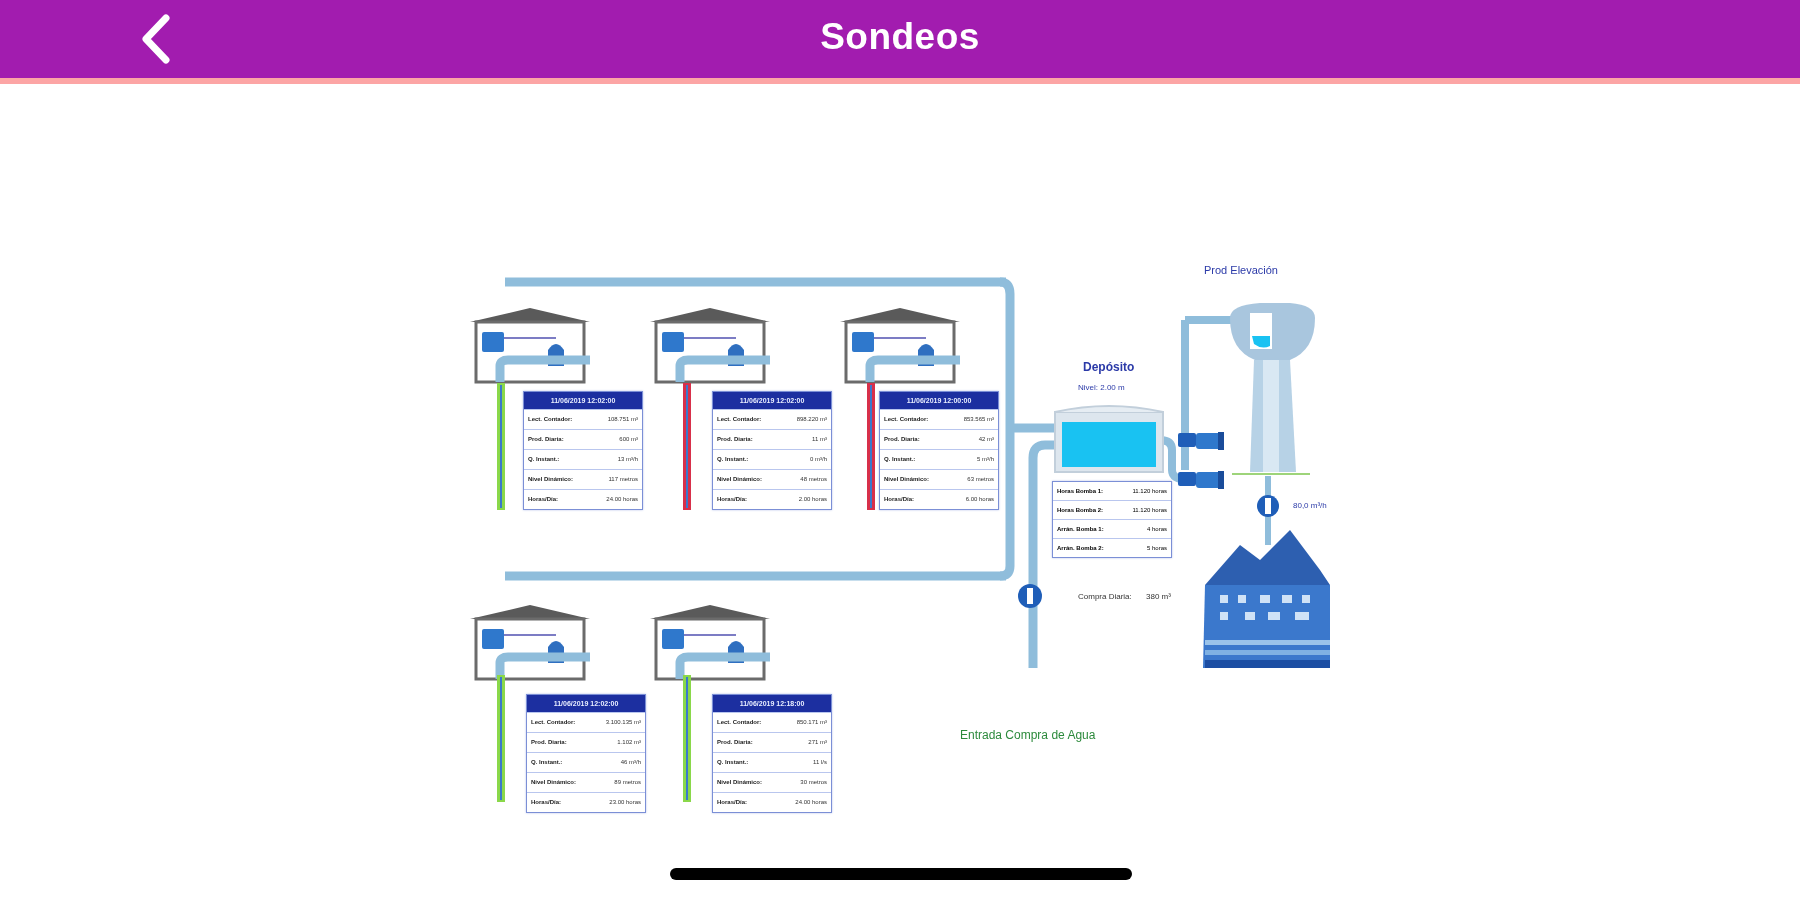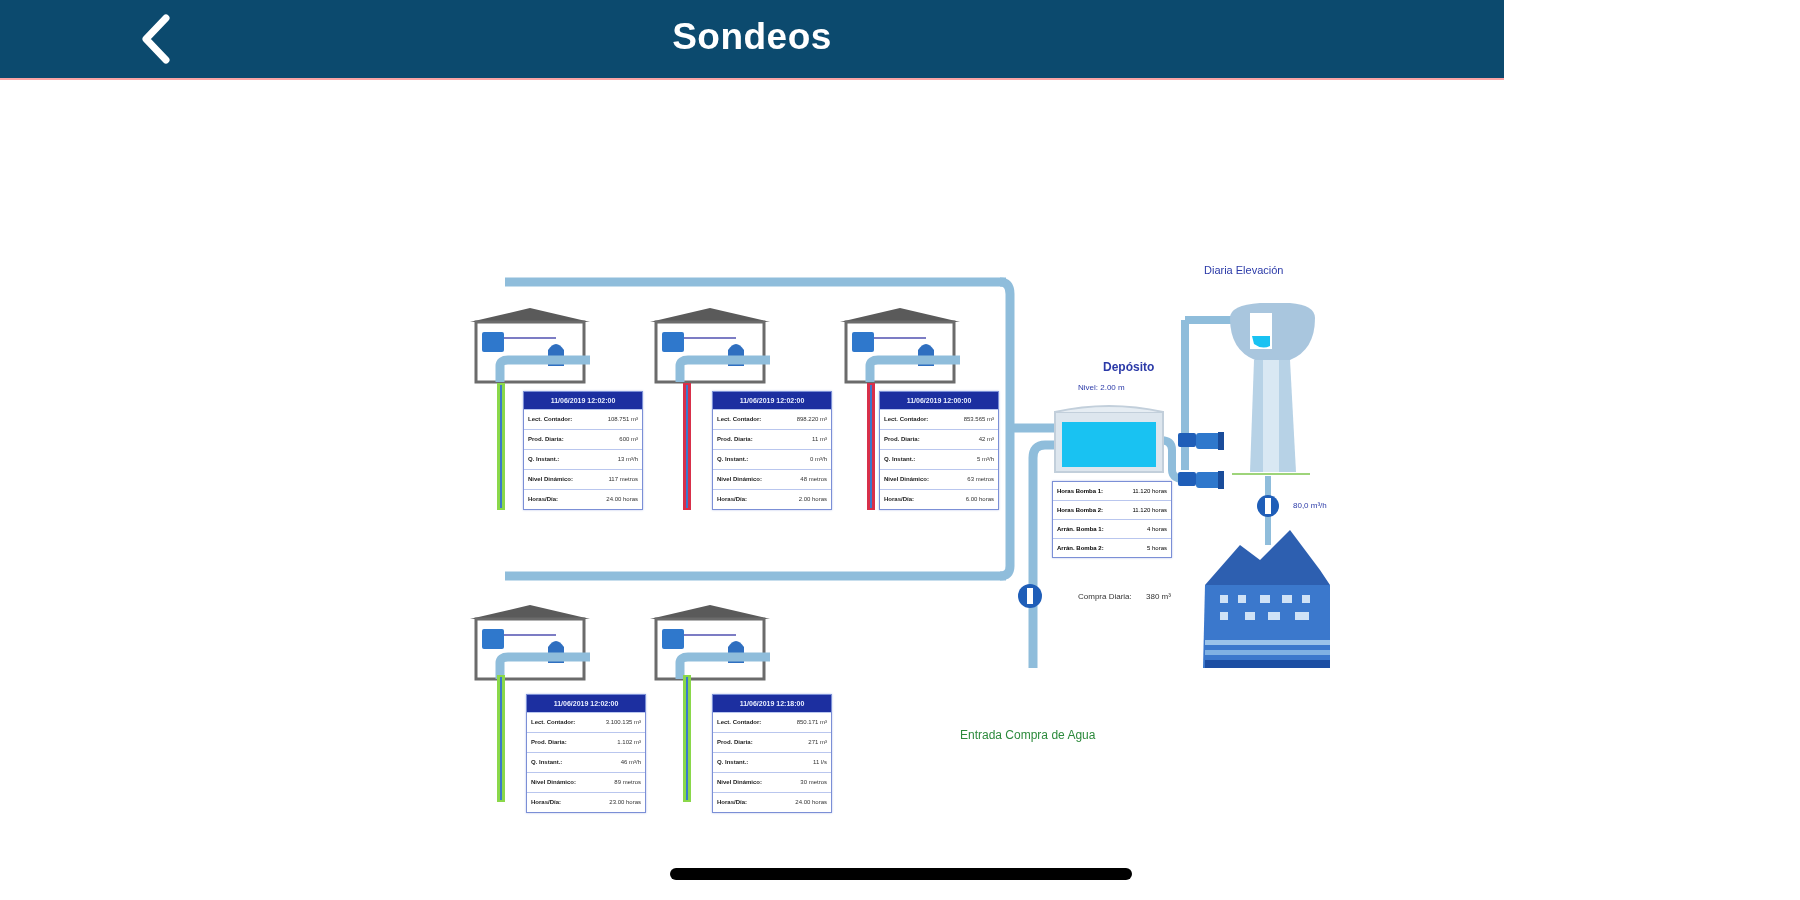--- a/index.html
+++ b/index.html
@@ -1,17 +1,17 @@
 <!DOCTYPE html>
 <html><head>
 <meta charset="utf-8">
 <style>
   html, body { margin:0; padding:0; }
   body { width:1800px; height:900px; background:#ffffff; position:relative; overflow:hidden; font-family:"Liberation Sans", sans-serif; }
-  .navbar { position:absolute; left:0; top:0; width:1504px; height:78px; background:#0c4a6e; border-bottom:2px solid #fca5a5; }
+  .navbar { position:absolute; left:0; top:0; width:1800px; height:78px; background:#a21caf; border-bottom:6px solid #fca5a5; }
   .back-btn { position:absolute; left:138px; top:14px; width:40px; height:50px; cursor:pointer; }
   .nav-title { position:absolute; left:0; right:0; top:16px; text-align:center; color:#ffffff; font-size:37px; font-weight:bold; letter-spacing:0.5px; }
   .diagram { position:absolute; left:0; top:80px; width:1800px; height:780px; }
   .panel { position:absolute; width:118px; border:1px solid #7b8fd6; background:#fff; font-size:6px; color:#333; box-shadow:0 0 2px #b6c2ea; }
   .panel .phead { background:#1c2fa0; color:#e8eeff; text-align:center; font-weight:bold; height:17px; line-height:17px; font-size:7px; }
   .panel .prow { display:flex; justify-content:space-between; padding:0 4px; height:19px; line-height:19px; border-top:1px solid #b9c6ee; }
   .panel .prow .k { font-weight:bold; color:#222; }
   .label-blue { position:absolute; color:#2b3aa8; font-size:11px; }
   .label-green { position:absolute; color:#2c8a3c; font-size:12px; }
   .dep-table { position:absolute; left:1052px; top:481px; width:118px; border:1px solid #7b8fd6; font-size:6px; background:#fff; box-shadow:0 0 2px #b6c2ea; }
@@ -267,21 +267,21 @@
           <span class="k">Nivel Dinámico:</span>
           <span>30 metros</span>
         </div>
         <div class="prow">
           <span class="k">Horas/Día:</span>
           <span>24.00 horas</span>
         </div>
       </div>
     </div>
 
-  <div class="label-blue" style="left:1083px;top:280px;font-weight:bold;font-size:12px;margin-left:20px;">Depósito</div>
+  <div class="label-blue" style="left:1083px;top:280px;font-weight:bold;font-size:12px;">Depósito</div>
   <div class="label-blue" style="left:1078px;top:303px;font-size:8px;text-align:right;">Nivel: 2.00 m</div>
 
   <div class="dep-table" style="top:401px;">
     <div class="prow">
         <span class="k">Horas Bomba 1:</span>
         <span>11.120 horas</span>
       </div>
     <div class="prow">
         <span class="k">Horas Bomba 2:</span>
         <span>11.120 horas</span>
@@ -289,21 +289,21 @@
     <div class="prow">
         <span class="k">Arrán. Bomba 1:</span>
         <span>4 horas</span>
       </div>
     <div class="prow">
         <span class="k">Arrán. Bomba 2:</span>
         <span>5 horas</span>
       </div>
   </div>
 
-  <div class="label-blue" style="left:1204px;top:184px;">Diaria Elevación</div>
+  <div class="label-blue" style="left:1204px;top:184px;">Prod Elevación</div>
   <div class="label-blue" style="left:1293px;top:421px;font-size:8px;">80,0 m³/h</div>
 
   <div style="position:absolute;left:1044px;top:512px;font-size:8px;color:#333;margin-left:34px;">
     <span>Compra Diaria:</span>
     <span style="margin-left:12px;">380 m³</span>
   </div>
   <div class="label-green" style="left:960px;top:601px;margin-top:47px;">Entrada Compra de Agua</div>
 </div>
 
 <div class="home-indicator"></div>

